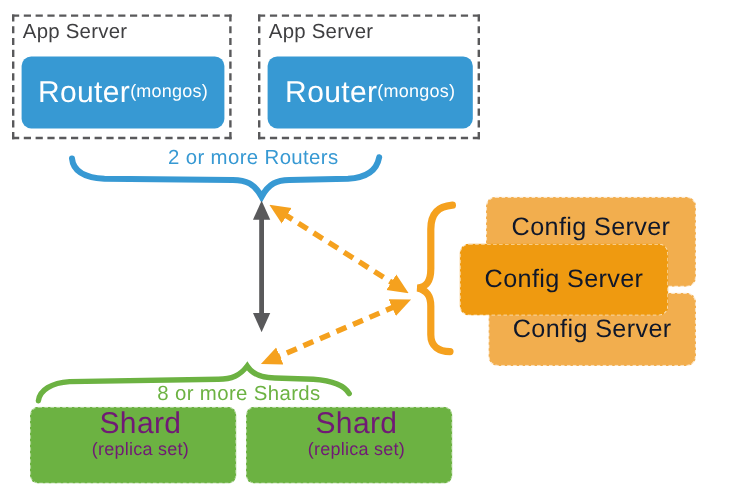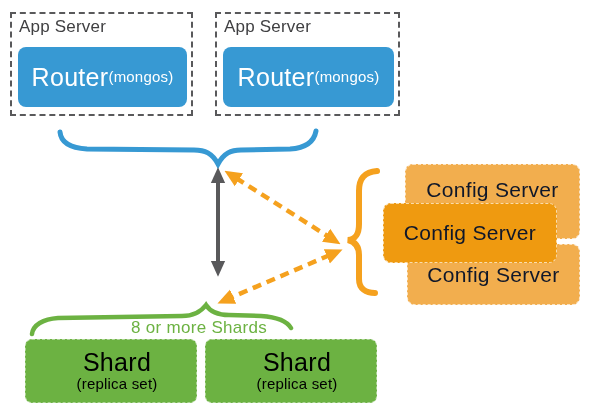--- a/index.html
+++ b/index.html
@@ -33,23 +33,23 @@
   .config-top{left:405px;top:164px;width:175px;height:75px;}
   .config-bottom{left:407px;top:244px;width:173px;height:61px;
     display:flex;align-items:center;justify-content:center;}
   .config-mid{left:383px;top:203px;width:174px;height:60px;background:#EF9A10;
     display:flex;align-items:center;justify-content:center;}
   .config-label{font-size:21px;letter-spacing:.3px;white-space:nowrap;}
   .config-top .config-label{position:absolute;left:0;right:0;top:13px;text-align:center;}
   
   .shard{
     position:absolute;top:339px;width:172px;height:64px;
-    background:#6CB242;border-radius:7px;color:#000000;
+    background:#6CB242;border-radius:7px;color:#701a75;
     border:1px dashed rgba(255,255,255,.45);box-sizing:border-box;
-    display:flex;flex-direction:column;align-items:center;justify-content:center;padding-left:12px;
+    display:flex;flex-direction:column;align-items:center;justify-content:flex-start;padding-left:12px;
   }
   
   .ann{position:absolute;white-space:nowrap;letter-spacing:.3px;}
   .ann-routers{left:140px;top:122px;font-size:17px;color:#3799D3;}
   .ann-config{left:373px;top:134px;font-size:16px;color:#F5A11E;}
   .ann-shards{left:131px;top:318px;font-size:17px;color:#6CB242;}
   
   .overlay{position:absolute;left:0;top:0;pointer-events:none;}
 </style>
 </head>
@@ -66,20 +66,21 @@
   </div>
 
   <div class="app-server" style="left:215px;width:181px;">
     <div class="app-label">App Server</div>
     <div class="router" style="width:171px;">
       <div class="box-title">Router</div>
       <div class="box-sub">(mongos)</div>
     </div>
   </div>
 
+  <div class="ann ann-routers">2 or more Routers</div>
   <div class="ann ann-shards">8 or more Shards</div>
 
   <div class="config config-top">
     <div class="config-label">Config Server</div>
   </div>
   <div class="config config-bottom">
     <div class="config-label">Config Server</div>
   </div>
   <div class="config config-mid">
     <div class="config-label">Config Server</div>

